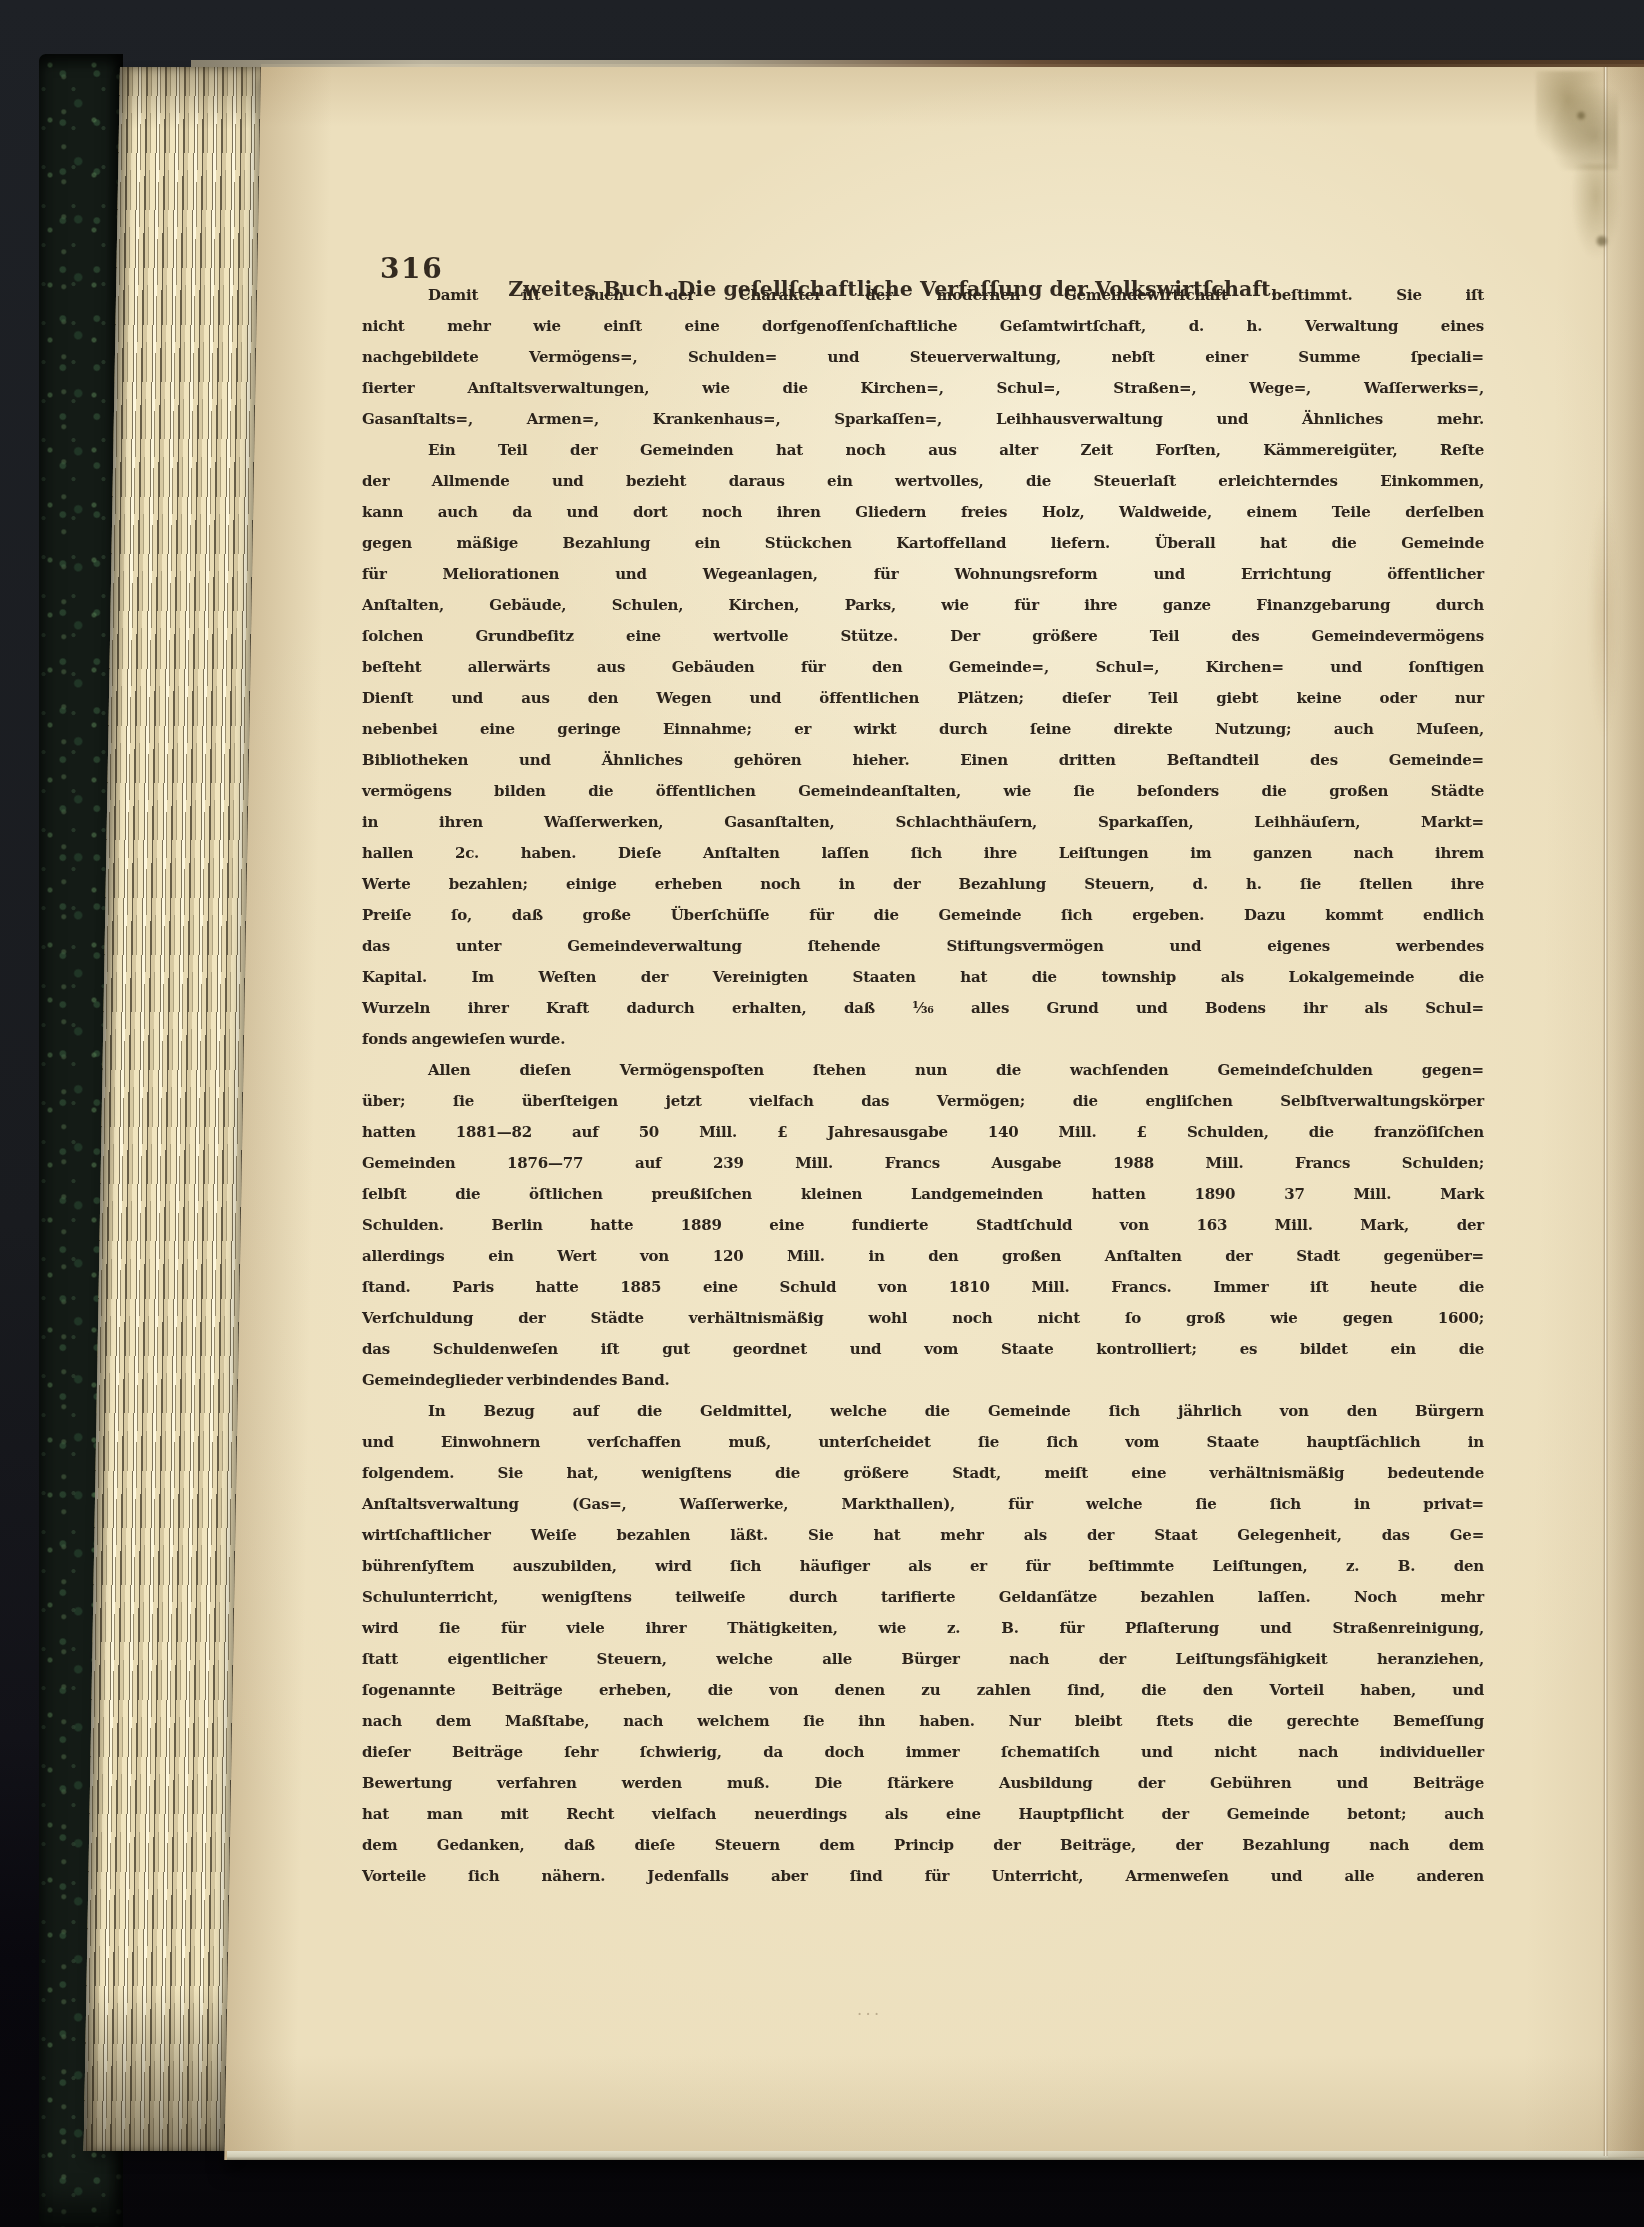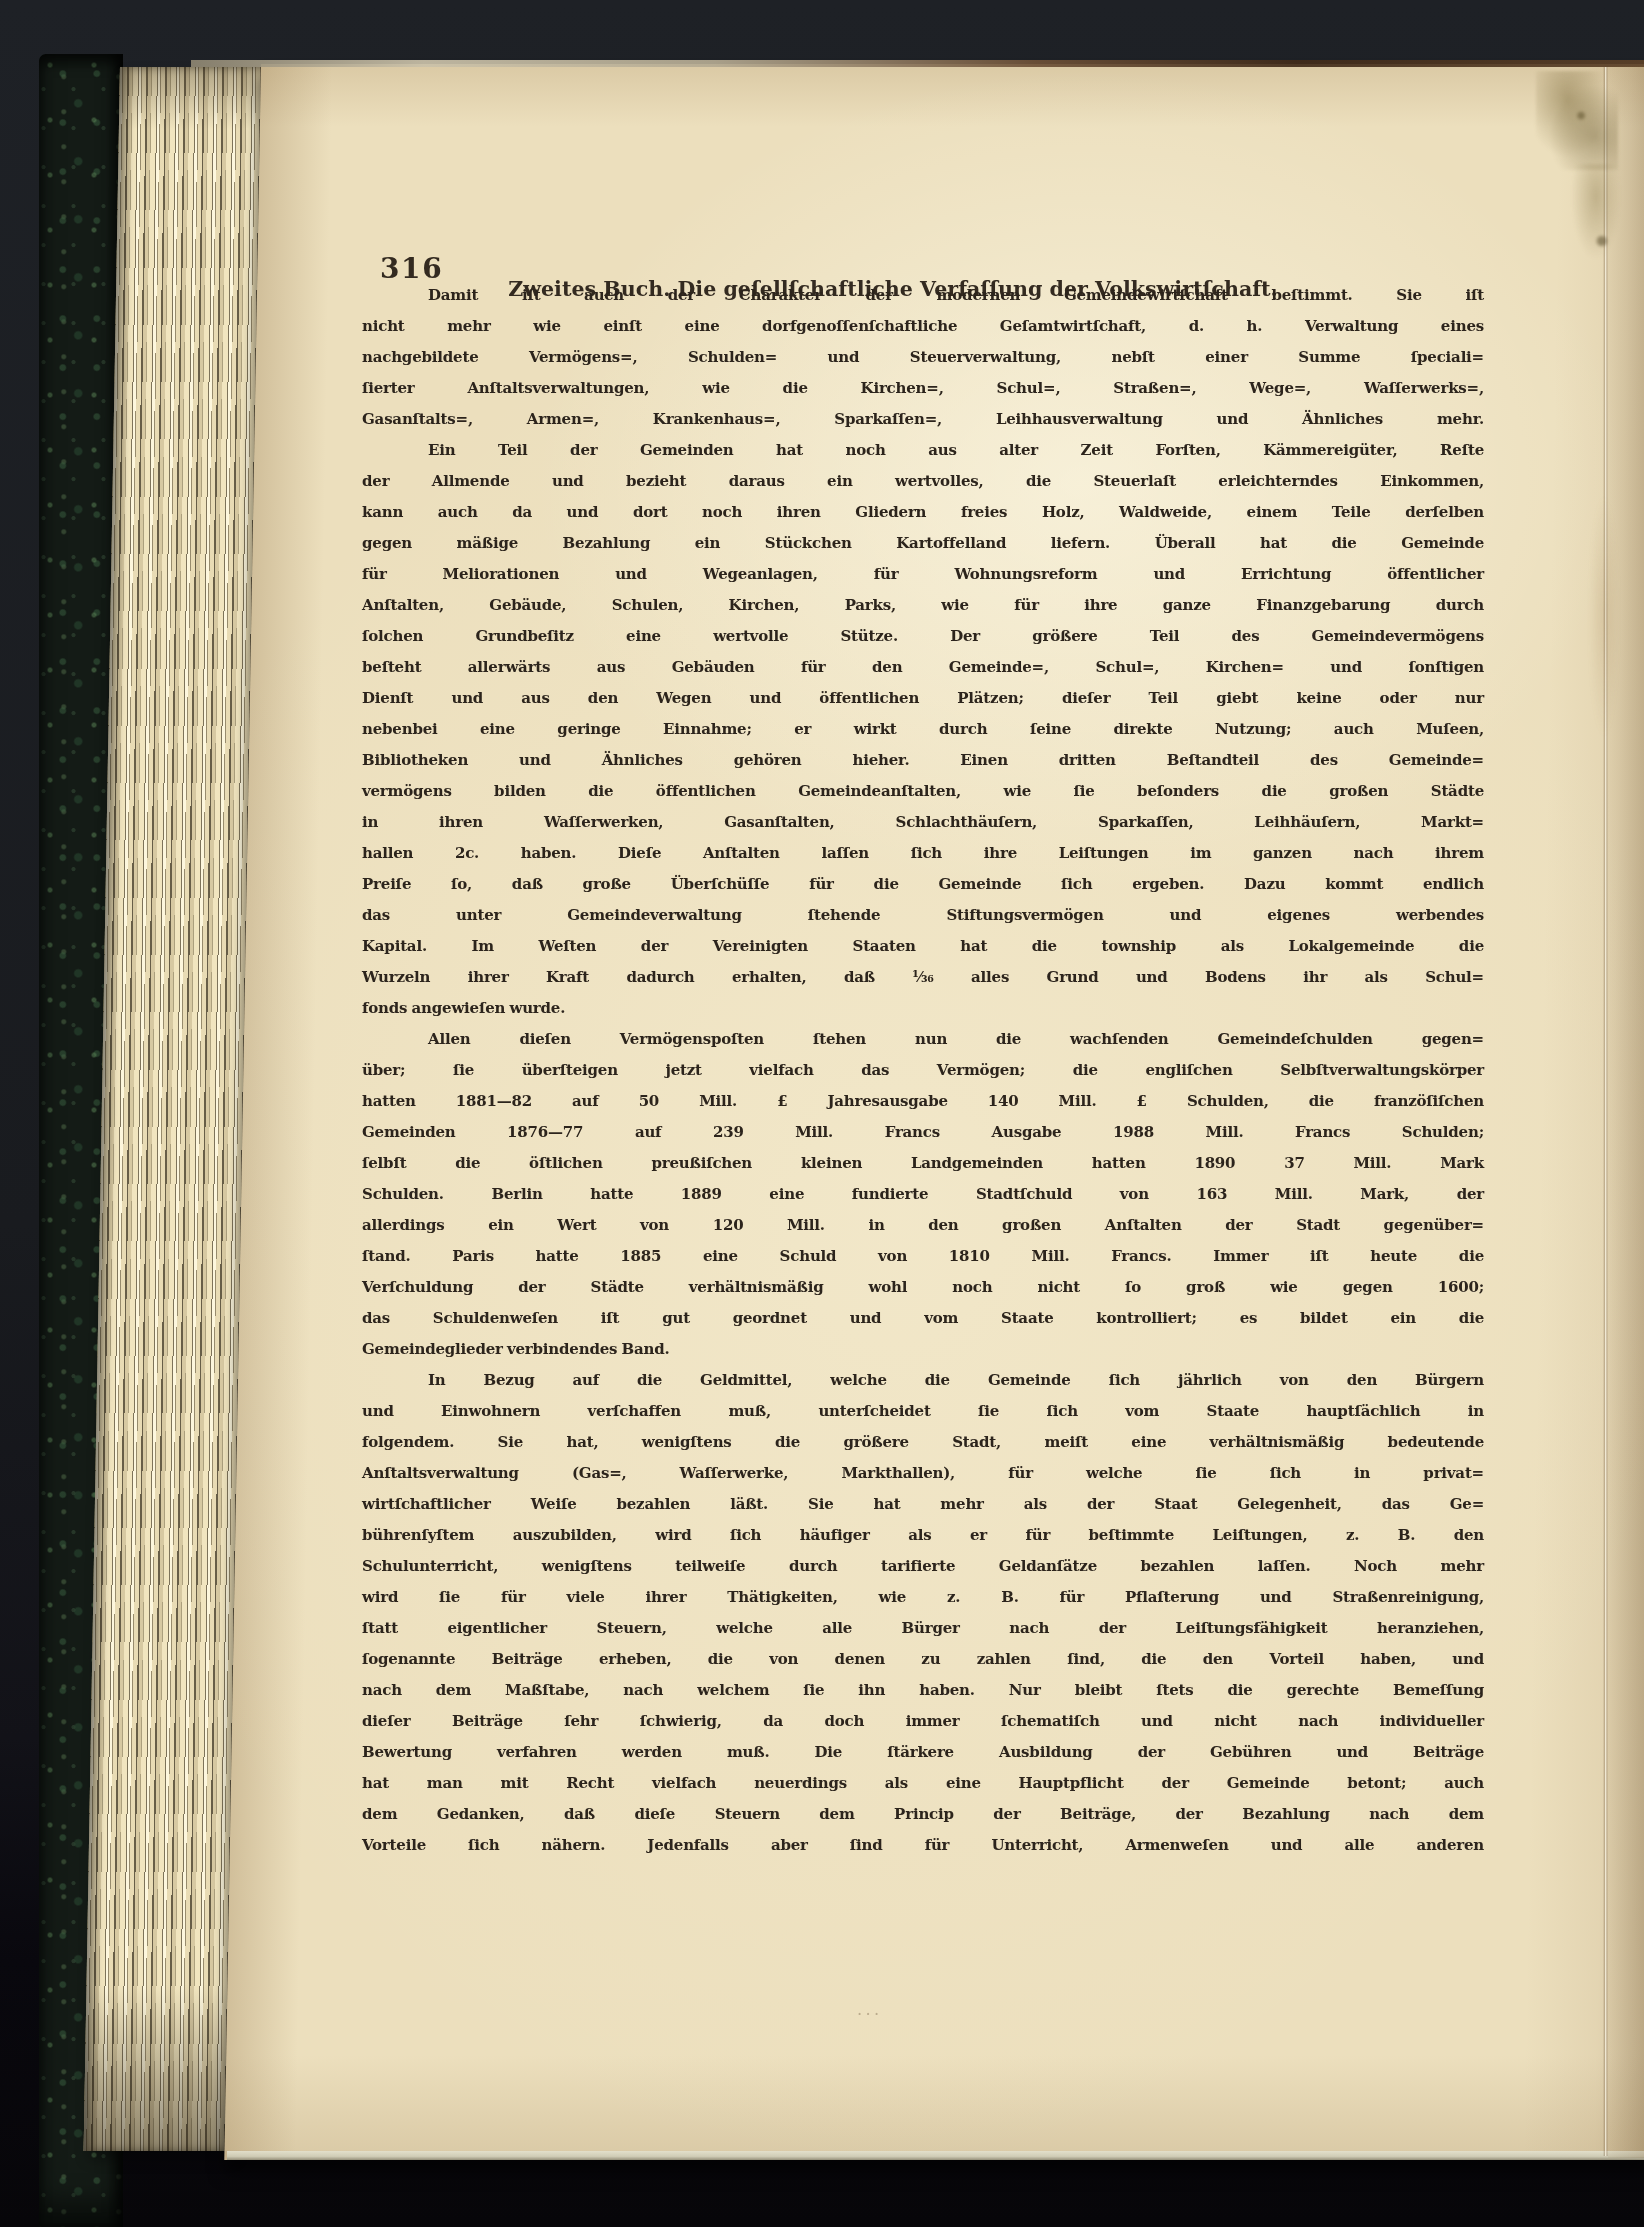--- a/index.html
+++ b/index.html
@@ -116,20 +116,21 @@
         <div class="line">für Meliorationen und Wegeanlagen, für Wohnungsreform und Errichtung öffentlicher</div>
         <div class="line">Anſtalten, Gebäude, Schulen, Kirchen, Parks, wie für ihre ganze Finanzgebarung durch</div>
         <div class="line">ſolchen Grundbeſitz eine wertvolle Stütze. Der größere Teil des Gemeindevermögens</div>
         <div class="line">beſteht allerwärts aus Gebäuden für den Gemeinde=, Schul=, Kirchen= und ſonſtigen</div>
         <div class="line">Dienſt und aus den Wegen und öffentlichen Plätzen; dieſer Teil giebt keine oder nur</div>
         <div class="line">nebenbei eine geringe Einnahme; er wirkt durch ſeine direkte Nutzung; auch Muſeen,</div>
         <div class="line">Bibliotheken und Ähnliches gehören hieher. Einen dritten Beſtandteil des Gemeinde=</div>
         <div class="line">vermögens bilden die öffentlichen Gemeindeanſtalten, wie ſie beſonders die großen Städte</div>
         <div class="line">in ihren Waſſerwerken, Gasanſtalten, Schlachthäuſern, Sparkaſſen, Leihhäuſern, Markt=</div>
         <div class="line">hallen 2c. haben. Dieſe Anſtalten laſſen ſich ihre Leiſtungen im ganzen nach ihrem</div>
+        <div class="line">Werte bezahlen; einige erheben noch in der Bezahlung Steuern, d. h. ſie ſtellen ihre</div>
         <div class="line">Preiſe ſo, daß große Überſchüſſe für die Gemeinde ſich ergeben. Dazu kommt endlich</div>
         <div class="line">das unter Gemeindeverwaltung ſtehende Stiftungsvermögen und eigenes werbendes</div>
         <div class="line">Kapital. Im Weſten der Vereinigten Staaten hat die township als Lokalgemeinde die</div>
         <div class="line">Wurzeln ihrer Kraft dadurch erhalten, daß ¹⁄₃₆ alles Grund und Bodens ihr als Schul=</div>
         <div class="line end">fonds angewieſen wurde.</div>
         <div class="line ind">Allen dieſen Vermögenspoſten ſtehen nun die wachſenden Gemeindeſchulden gegen=</div>
         <div class="line">über; ſie überſteigen jetzt vielfach das Vermögen; die engliſchen Selbſtverwaltungskörper</div>
         <div class="line">hatten 1881—82 auf 50 Mill. £ Jahresausgabe 140 Mill. £ Schulden, die franzöſiſchen</div>
         <div class="line">Gemeinden 1876—77 auf 239 Mill. Francs Ausgabe 1988 Mill. Francs Schulden;</div>
         <div class="line">ſelbſt die öſtlichen preußiſchen kleinen Landgemeinden hatten 1890 37 Mill. Mark</div>

